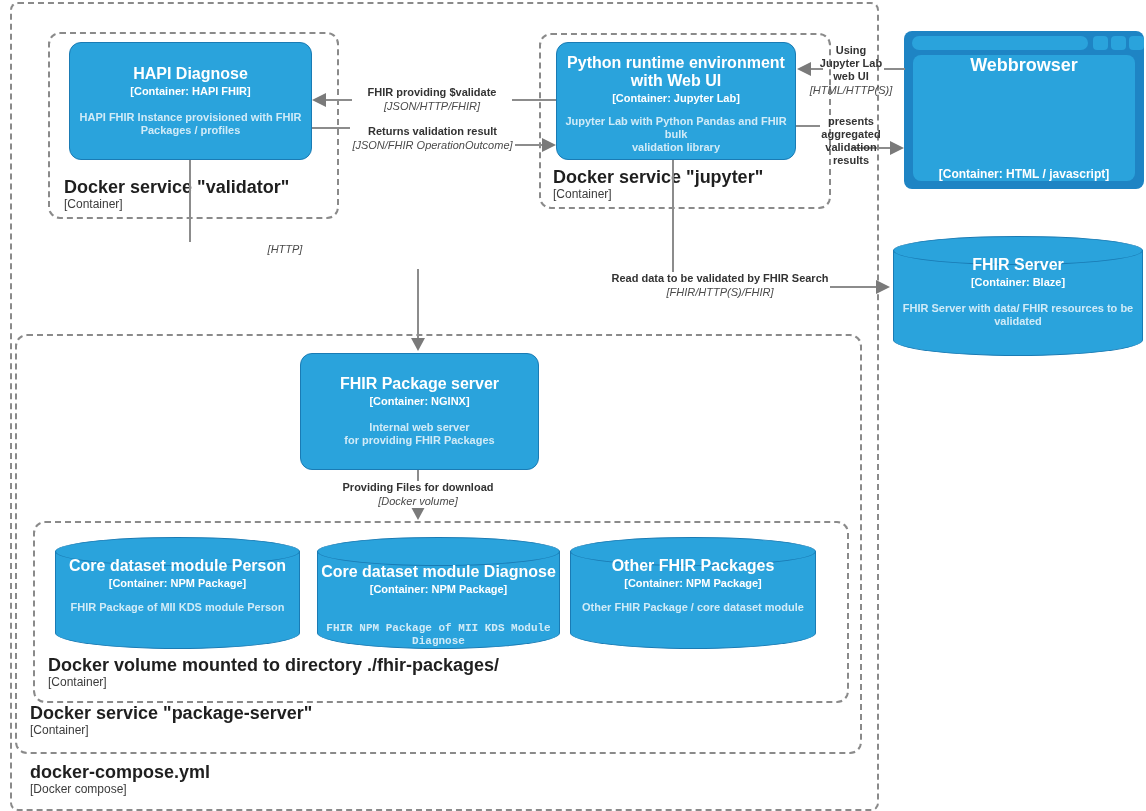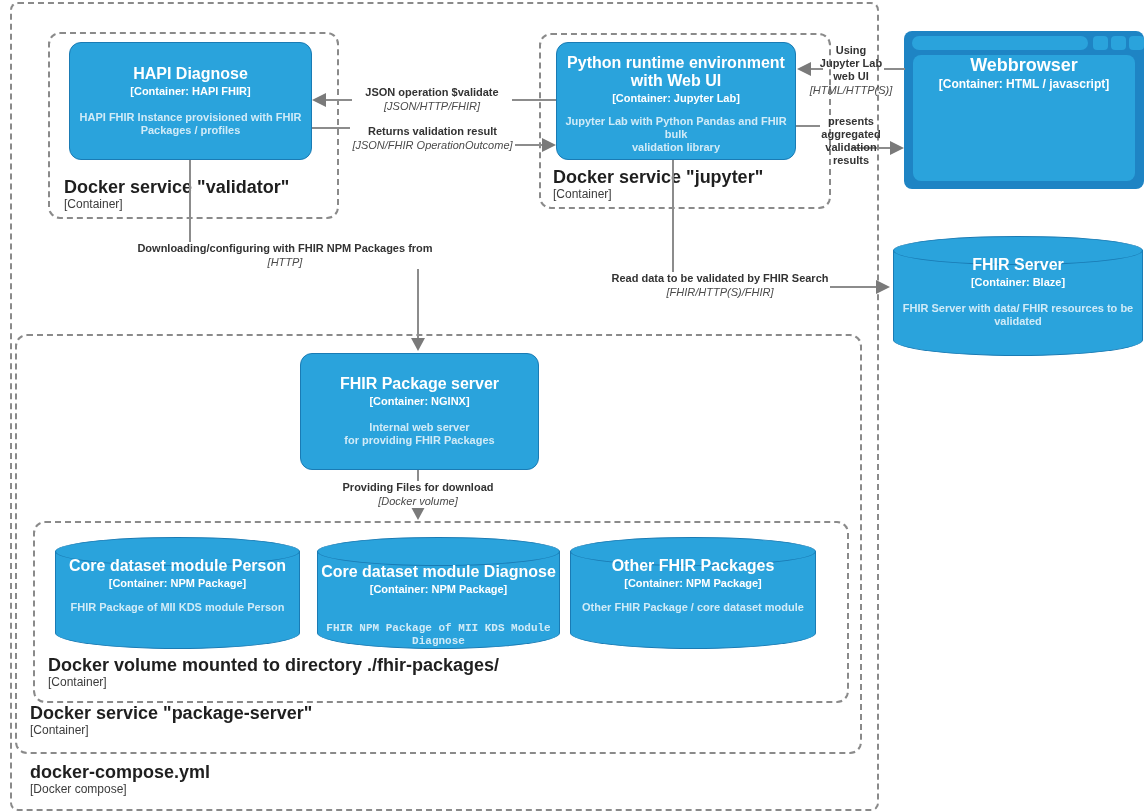--- a/index.html
+++ b/index.html
@@ -29,21 +29,21 @@
            border:1.5px solid #1a7bb4;box-sizing:border-box;border-radius:50%;}
   .cyl-text{position:absolute;left:0;right:0;top:20px;text-align:center;color:#fff;}
 
   
   .browser{position:absolute;background:#1e84c4;border-radius:8px;}
   .browser-addressbar{position:absolute;left:8px;top:5px;width:176px;height:14px;
                       background:#2aa3dc;border-radius:7px;}
   .browser-btn{position:absolute;top:5px;width:15px;height:14px;background:#2aa3dc;border-radius:4px;}
   .browser-content{position:absolute;left:9px;top:24px;right:9px;bottom:8px;background:#2aa3dc;
                    border-radius:8px;color:#fff;display:flex;flex-direction:column;
-                   justify-content:flex-start;text-align:center;}
+                   justify-content:space-between;text-align:center;}
   .browser-title{font-size:18px;font-weight:bold;line-height:20px;}
   .browser-subtitle{font-size:12px;font-weight:bold;line-height:14px;margin-top:2px;}
 
   
   .hl{position:absolute;height:2px;background:#8c8c8c;}
   .vl{position:absolute;width:2px;background:#8c8c8c;}
   .arr{position:absolute;width:0;height:0;}
   .arr-left{border-top:7px solid transparent;border-bottom:7px solid transparent;border-right:14px solid #7a7a7a;}
   .arr-right{border-top:7px solid transparent;border-bottom:7px solid transparent;border-left:14px solid #7a7a7a;}
   .arr-down{border-left:7px solid transparent;border-right:7px solid transparent;border-top:13px solid #7a7a7a;}
@@ -164,21 +164,21 @@
     <div class="cyl-text">
       <div class="node-title">Other FHIR Packages</div>
       <div class="node-subtitle">[Container: NPM Package]</div>
       <div class="node-desc" style="margin-top:11px;">Other FHIR Package / core dataset module</div>
     </div>
   </div>
 
   <div class="hl" style="left:326px;top:99px;width:230px;"></div>
   <div class="arr arr-left" style="left:312px;top:93px;"></div>
   <div class="edge-label bg" style="left:352px;top:86px;width:160px;">
-    <div class="edge-title">JSON operation $validate</div>
+    <div class="edge-title">FHIR providing $validate</div>
     <div class="edge-tech">[JSON/HTTP/FHIR]</div>
   </div>
 
   <div class="hl" style="left:312px;top:127px;width:120px;"></div>
   <div class="hl" style="left:432px;top:144px;width:110px;"></div>
   <div class="arr arr-right" style="left:542px;top:138px;"></div>
   <div class="edge-label bg" style="left:350px;top:125px;width:165px;">
     <div class="edge-title">Returns validation result</div>
     <div class="edge-tech">[JSON/FHIR OperationOutcome]</div>
   </div>
@@ -200,21 +200,20 @@
     <div class="edge-title">presents
 aggregated
 validation
 results</div>
   </div>
 
   <div class="vl" style="left:189px;top:160px;height:87px;"></div>
   <div class="vl" style="left:417px;top:269px;height:69px;"></div>
   <div class="arr arr-down" style="left:411px;top:338px;"></div>
   <div class="edge-label bg" style="left:125px;top:242px;width:320px;">
-    <div class="edge-title">Downloading/configuring with FHIR NPM Packages from</div>
     <div class="edge-tech">[HTTP]</div>
   </div>
 
   <div class="vl" style="left:672px;top:160px;height:127px;"></div>
   <div class="hl" style="left:672px;top:286px;width:204px;"></div>
   <div class="arr arr-right" style="left:876px;top:280px;"></div>
   <div class="edge-label bg" style="left:610px;top:272px;width:220px;">
     <div class="edge-title">Read data to be validated by FHIR Search</div>
     <div class="edge-tech">[FHIR/HTTP(S)/FHIR]</div>
   </div>

